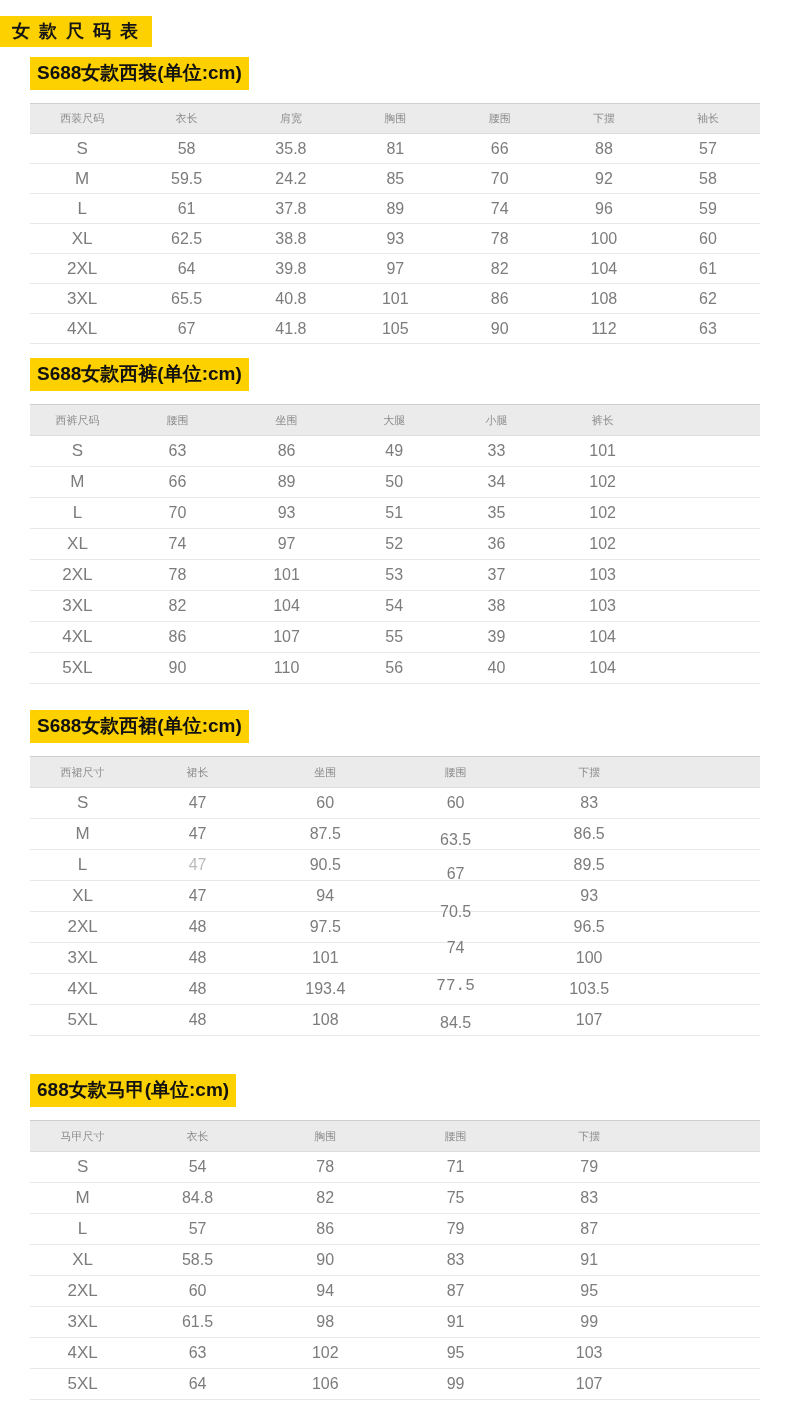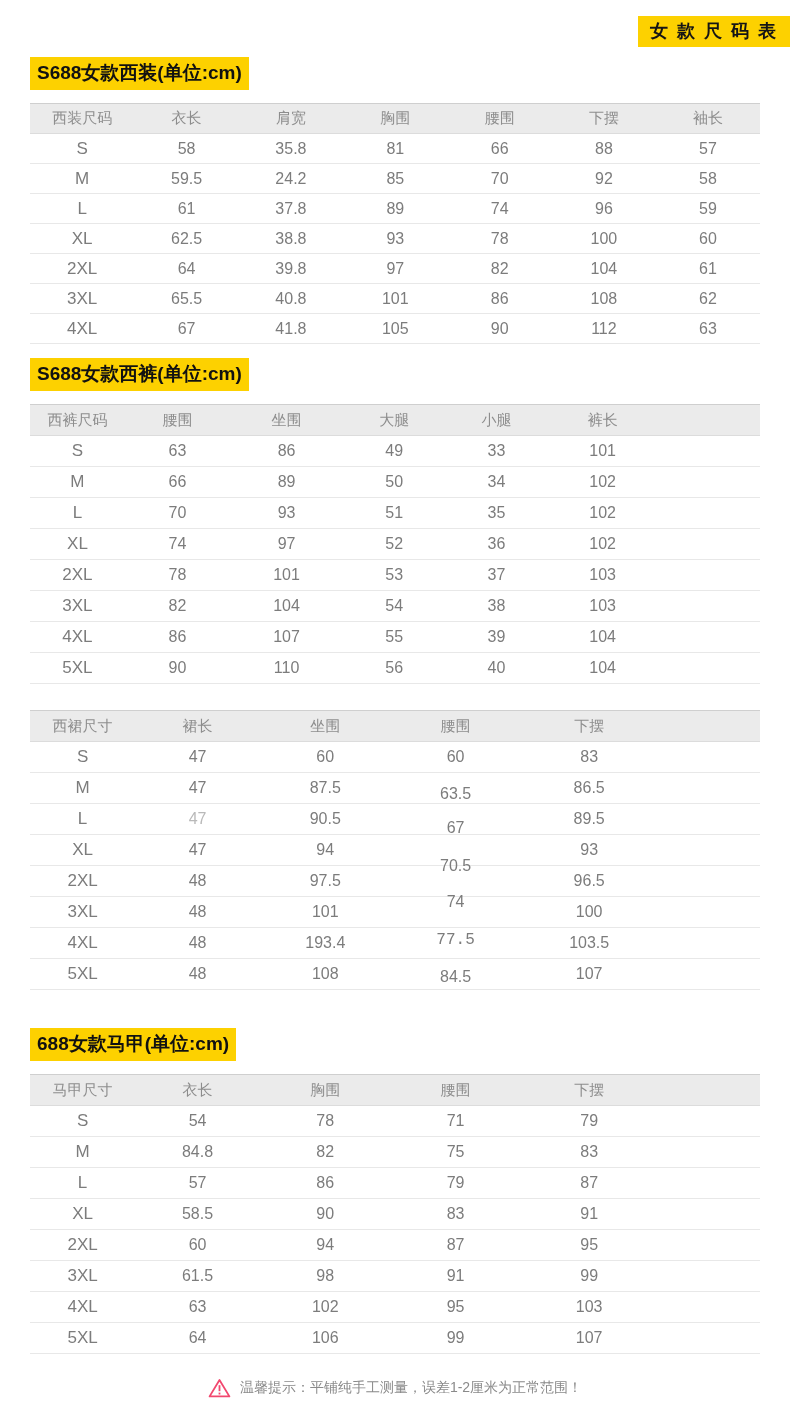--- a/index.html
+++ b/index.html
@@ -14,21 +14,21 @@
   }
   * { box-sizing: border-box; }
   html, body { margin: 0; padding: 0; }
   body {
     width: 790px;
     background: #ffffff;
     font-family: "Liberation Sans", "DejaVu Sans", sans-serif;
   }
   .page { padding: 16px 0 12px 0; }
 
-  .page-title-wrap { text-align: right; }
+  .page-title-wrap { text-align: left; }
   .page-title {
     display: inline-block;
     background: var(--yellow);
     color: #151515;
     font-weight: bold;
     font-size: 18px;
     letter-spacing: 2px;
     padding: 3px 12px 4px 12px;
   }
 
@@ -51,21 +51,21 @@
   table.size-table {
     width: 730px;
     margin: 13px 0 0 30px;
     border-collapse: collapse;
     table-layout: fixed;
   }
   table.size-table thead th {
     background: var(--header-bg);
     color: var(--header-text);
     font-weight: normal;
-    font-size: 15px;
+    font-size: 11px;
     height: 30px;
     border-top: 1px solid var(--header-border-top);
     border-bottom: 1px solid var(--header-border-bottom);
     text-align: center;
     padding: 0;
   }
   table.size-table tbody td {
     text-align: center;
     color: var(--text-gray);
     font-size: 16px;
@@ -287,21 +287,21 @@
               <td><span>5XL</span></td>
               <td><span>90</span></td>
               <td><span>110</span></td>
               <td><span>56</span></td>
               <td><span>40</span></td>
               <td><span>104</span></td>
               <td></td>
             </tr>
           </tbody>
         </table></section>
-      <section class="size-table-section sec-2"><table class="size-table tbl-2">
+      <section class="size-table-section sec-2"><div class="section-title">S688女款西裙(单位:cm)</div><table class="size-table tbl-2">
           <colgroup>
             <col style="width: 14.4%;">
             <col style="width: 17.1%;">
             <col style="width: 17.9%;">
             <col style="width: 17.8%;">
             <col style="width: 18.8%;">
             <col style="width: 14%;">
           </colgroup>
           <thead>
             <tr>

